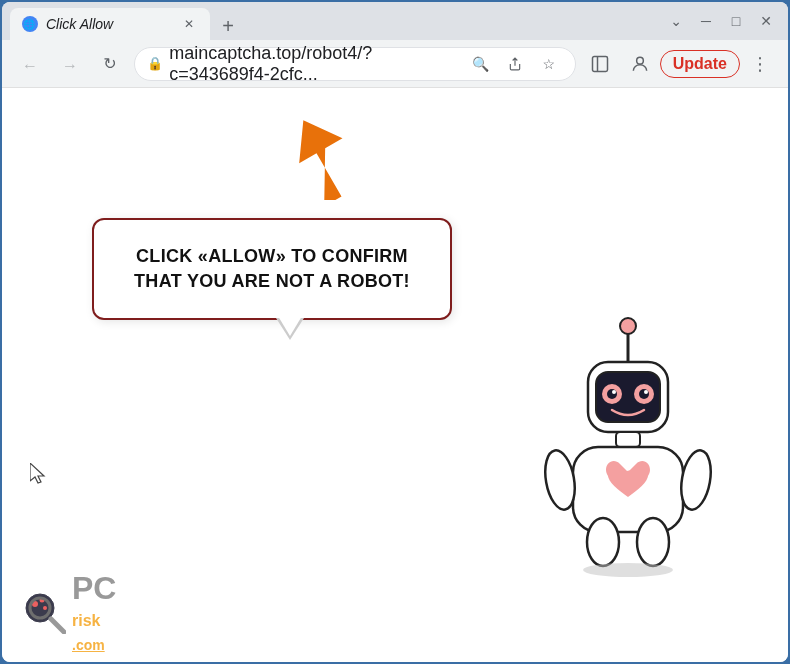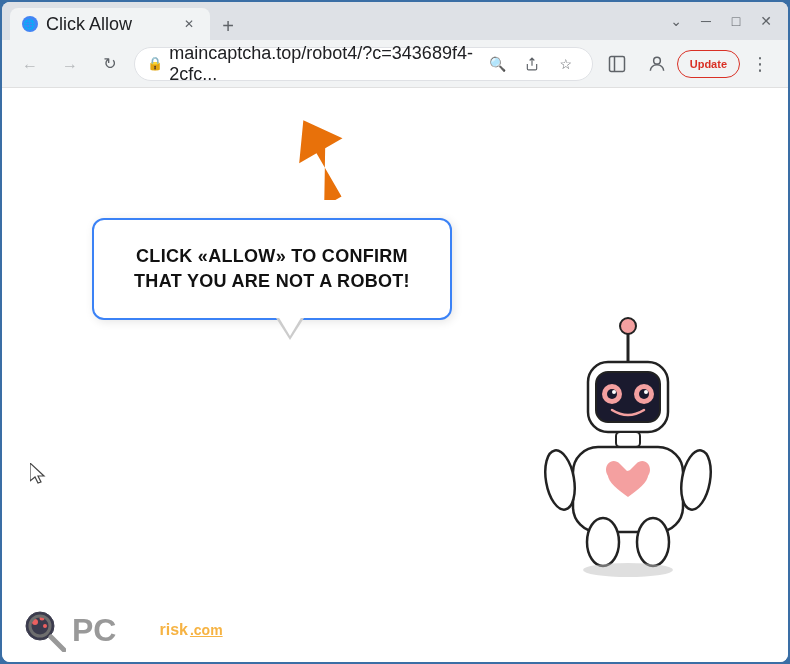--- a/index.html
+++ b/index.html
@@ -57,23 +57,24 @@
       border-radius: 50%;
       background: #4285f4;
       display: flex;
       align-items: center;
       justify-content: center;
       font-size: 10px;
       color: white;
     }
 
     .tab-title {
-      font-size: 18px;
+      font-size: 14px;
       color: #202124;
       flex: 1;
+      font-style: italic;
     }
 
     .tab-close {
       width: 18px;
       height: 18px;
       border-radius: 50%;
       display: flex;
       align-items: center;
       justify-content: center;
       font-size: 12px;
@@ -193,21 +194,21 @@
       font-size: 16px;
       color: #5f6368;
     }
 
     .update-btn {
       height: 28px;
       padding: 0 12px;
       border-radius: 14px;
       border: 1px solid #d93025;
       color: #d93025;
-      font-size: 11px;
+      font-size: 16px;
       font-weight: 600;
       cursor: pointer;
       background: none;
       display: flex;
       align-items: center;
       gap: 4px;
     }
 
     .more-btn {
       width: 32px;
@@ -228,21 +229,21 @@
       position: relative;
       overflow: hidden;
     }
 
     
     .speech-bubble {
       position: absolute;
       top: 130px;
       left: 90px;
       background: #ffffff;
-      border: 2px solid #3b82f6;
+      border: 2px solid #7f1d1d;
       border-radius: 12px;
       padding: 24px 28px;
       width: 360px;
       text-align: center;
       box-shadow: 2px 2px 10px rgba(0,0,0,0.1);
     }
 
     .speech-bubble::after {
       content: '';
       position: absolute;
@@ -462,22 +463,22 @@
 
       <svg class="watermark-logo" width="44" height="44" viewBox="0 0 44 44">
         <circle cx="18" cy="18" r="14" fill="#1a1a2e" stroke="#1a1a2e" stroke-width="1"></circle>
         <circle cx="13" cy="14" r="3" fill="#e84545"></circle>
         <circle cx="20" cy="10" r="2.5" fill="#e84545"></circle>
         <circle cx="23" cy="18" r="2" fill="#e84545"></circle>
         <line x1="29" y1="29" x2="42" y2="42" stroke="#888" stroke-width="5" stroke-linecap="round"></line>
         <circle cx="18" cy="18" r="10" fill="none" stroke="#555" stroke-width="3"></circle>
       </svg>
       <div class="watermark-text">
-        <span style="display:flex; align-items:center; gap:2px;">
+        <span style="display:flex; align-items:flex-start; gap:9px;flex-direction:column;">
           <span style="font-size:32px; font-weight:900; color:#888; line-height:1;">PC</span>
-          <span style="font-size:16px; font-weight:700; color:#f5a623; line-height:1;margin-left:41px;">risk</span>
+          <span style="font-size:16px; font-weight:700; color:#f5a623; line-height:1;">risk</span>
           <span style="font-size:14px; font-weight:600; color:#f5a623; line-height:1;text-decoration:underline;">.com</span>
         </span>
       </div>
     </div>
 
   </div>
 </div>
 
 </body></html>

